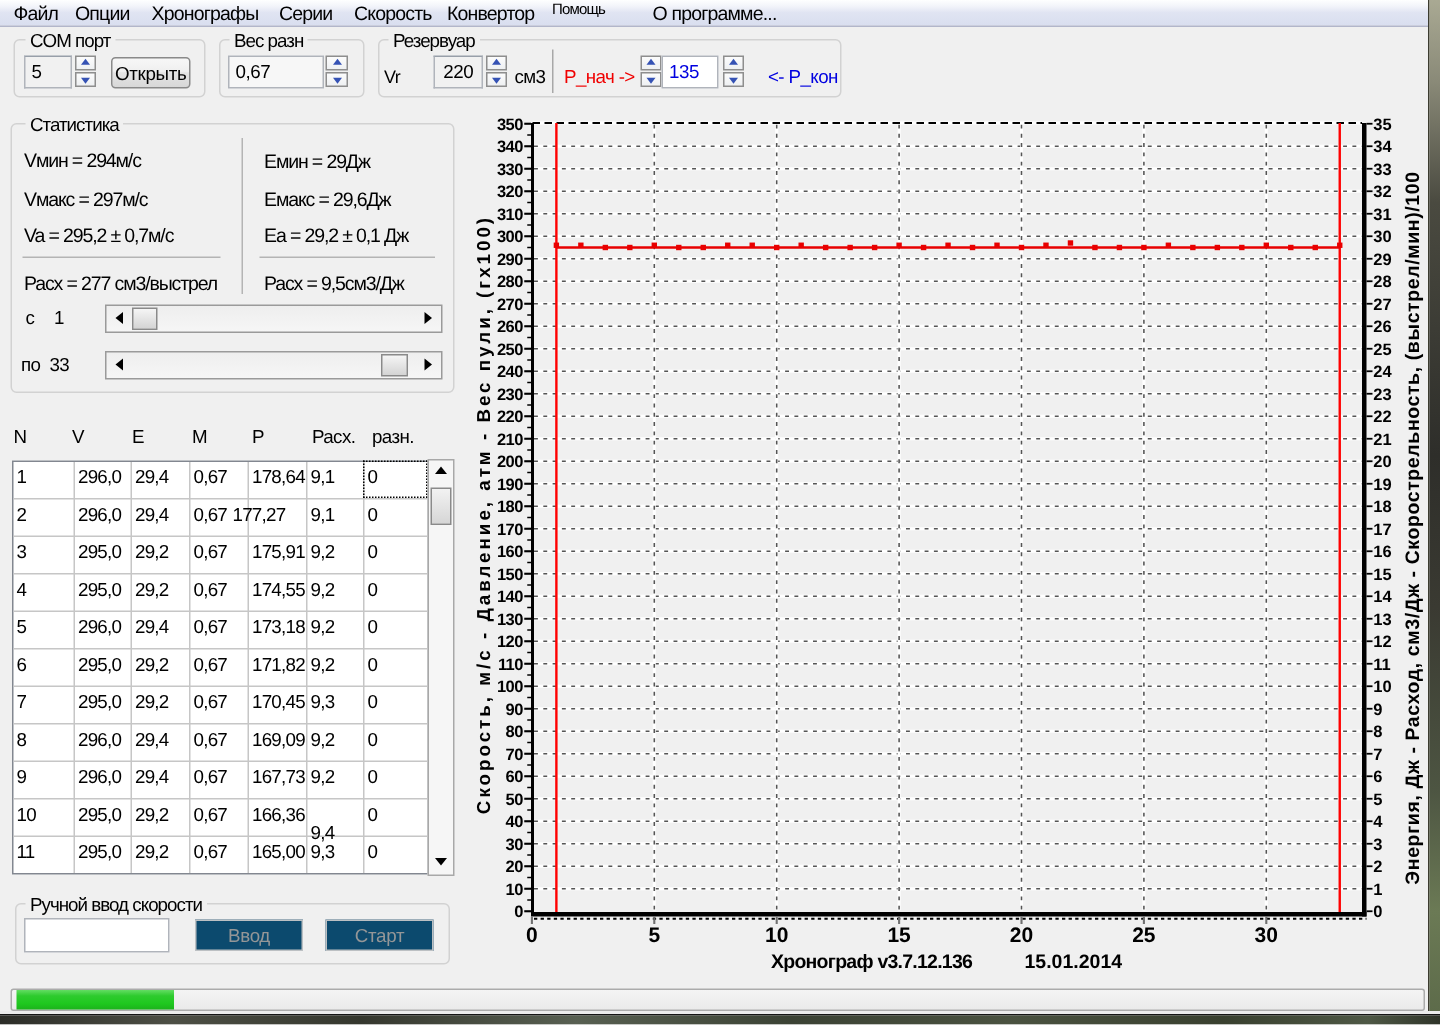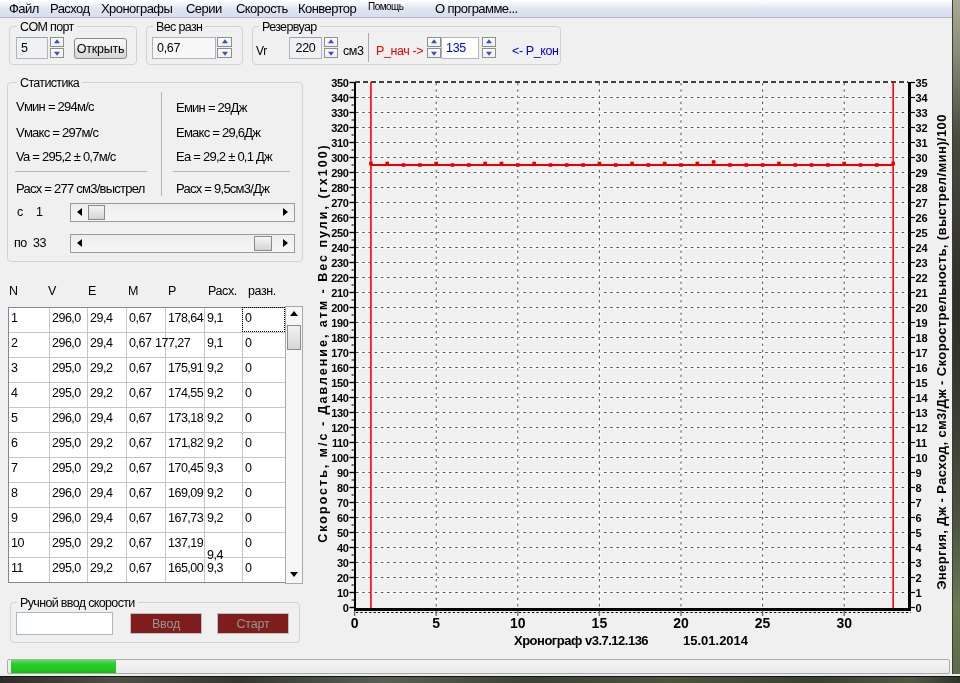--- a/index.html
+++ b/index.html
@@ -2,39 +2,39 @@
 <html><head><meta charset="utf-8"><style>
 *{margin:0;padding:0;box-sizing:border-box}
 html,body{width:960px;height:683px;overflow:hidden}
 body{position:relative;background:#f0f0f0;font-family:"Liberation Sans",sans-serif;color:#000}
 .ab{position:absolute}
 .gb{position:absolute;border:1px solid #d2d2d2;border-radius:4px}
 .gbl{position:absolute;background:#f0f0f0;font-size:12.5px;letter-spacing:-0.65px;padding:0 3px;white-space:nowrap}
 .txt{position:absolute;font-size:12.5px;letter-spacing:-0.4px;white-space:nowrap}
 .edit{position:absolute;background:#fff;border:1px solid #b0b4bb;font-size:12.5px;letter-spacing:-0.3px}
 .btn{position:absolute;border:1px solid #707070;border-radius:3px;background:linear-gradient(#f2f2f2,#ebebeb 45%,#dcdcdc 46%,#cfcfcf);font-size:12.5px;letter-spacing:-0.2px;text-align:center}
-.btnd{position:absolute;border:1px solid #bcc0c3;background:#7f1d1d;color:#949697;font-size:12.5px;letter-spacing:-0.2px;text-align:center}
+.btnd{position:absolute;border:1px solid #bcc0c3;background:#0c4a6e;color:#949697;font-size:12.5px;letter-spacing:-0.2px;text-align:center}
 .spin{position:absolute;width:14px}
 .spin div{position:relative;height:10px;border:1px solid #8e8e8e;background:linear-gradient(#fcfcfc,#eef0f2);}
 .spin i{position:absolute;left:50%;top:50%;width:0;height:0;border:3px solid transparent}
 .up i{transform:translate(-50%,-70%);border-bottom:4px solid #3552b4;border-top:none}
 .dn i{transform:translate(-50%,-30%);border-top:4px solid #3552b4;border-bottom:none}
 .sb{position:absolute;border:1px solid #9a9a9a;background:linear-gradient(#eee,#f6f6f6)}
 .sbthumb{position:absolute;border:1px solid #8a8a8a;background:linear-gradient(#f5f5f5,#d4d4d4)}
 .arl{position:absolute;width:0;height:0;border:4px solid transparent;border-right:5px solid #000;border-left:none}
 .arr{position:absolute;width:0;height:0;border:4px solid transparent;border-left:5px solid #000;border-right:none}
 .aru{position:absolute;width:0;height:0;border:4px solid transparent;border-bottom:5px solid #000;border-top:none}
 .ard{position:absolute;width:0;height:0;border:4px solid transparent;border-top:5px solid #000;border-bottom:none}
 .cell{position:absolute;font-size:12.5px;letter-spacing:-0.5px;white-space:nowrap}
 .vline{position:absolute;width:1px;background:#c6c6c6}
 .hline{position:absolute;height:1px;background:#c6c6c6}
 </style></head><body>
 <div class="ab" style="left:0;top:0;width:952px;height:18px;background:linear-gradient(#feffff 0%,#f2f4fa 25%,#e0e4f2 50%,#d9deef 100%);border-bottom:1px solid #b2b6ca"></div>
 <div class="txt" style="left:9px;top:1px;font-size:13px;letter-spacing:-0.55px">Файл</div>
-<div class="txt" style="left:50px;top:1px;font-size:13px;letter-spacing:-0.55px">Расход</div>
+<div class="txt" style="left:50px;top:1px;font-size:13px;letter-spacing:-0.55px">Опции</div>
 <div class="txt" style="left:101px;top:1px;font-size:13px;letter-spacing:-0.55px">Хронографы</div>
 <div class="txt" style="left:186px;top:1px;font-size:13px;letter-spacing:-0.55px">Серии</div>
 <div class="txt" style="left:236px;top:1px;font-size:13px;letter-spacing:-0.55px">Скорость</div>
 <div class="txt" style="left:298px;top:1px;font-size:13px;letter-spacing:-0.55px">Конвертор</div>
 <div class="txt" style="left:368px;top:1px;font-size:10px;letter-spacing:-0.55px">Помощь</div>
 <div class="txt" style="left:435px;top:1px;font-size:13px;letter-spacing:-0.55px">О программе...</div>
 <div class="gb" style="left:9px;top:26px;width:128px;height:39px"></div>
 <div class="gbl" style="left:17px;top:20px">COM порт</div>
 <div class="edit" style="left:16px;top:37px;width:32px;height:22px;background:#f1f1f1;border-top-color:#989fa9;padding:3px 0 0 4px">5</div>
 <div class="spin up" style="left:50px;top:37px">
@@ -209,21 +209,21 @@
 <div class="cell" style="left:52px;top:511px">296,0</div>
 <div class="cell" style="left:90px;top:511px">29,4</div>
 <div class="cell" style="left:129px;top:511px">0,67</div>
 <div class="cell" style="left:168px;top:511px">167,73</div>
 <div class="cell" style="left:207px;top:511px">9,2</div>
 <div class="cell" style="left:245px;top:511px">0</div>
 <div class="cell" style="left:11px;top:536px">10</div>
 <div class="cell" style="left:52px;top:536px">295,0</div>
 <div class="cell" style="left:90px;top:536px">29,2</div>
 <div class="cell" style="left:129px;top:536px">0,67</div>
-<div class="cell" style="left:168px;top:536px">137,19</div>
+<div class="cell" style="left:168px;top:536px">166,36</div>
 <div class="cell" style="left:207px;top:548px">9,4</div>
 <div class="cell" style="left:245px;top:536px">0</div>
 <div class="cell" style="left:11px;top:561px">11</div>
 <div class="cell" style="left:52px;top:561px">295,0</div>
 <div class="cell" style="left:90px;top:561px">29,2</div>
 <div class="cell" style="left:129px;top:561px">0,67</div>
 <div class="cell" style="left:168px;top:561px">165,00</div>
 <div class="cell" style="left:207px;top:561px">9,3</div>
 <div class="cell" style="left:245px;top:561px">0</div>
 <div class="ab" style="left:242px;top:307px;width:43px;height:25px;border:1px dotted #000"></div>

